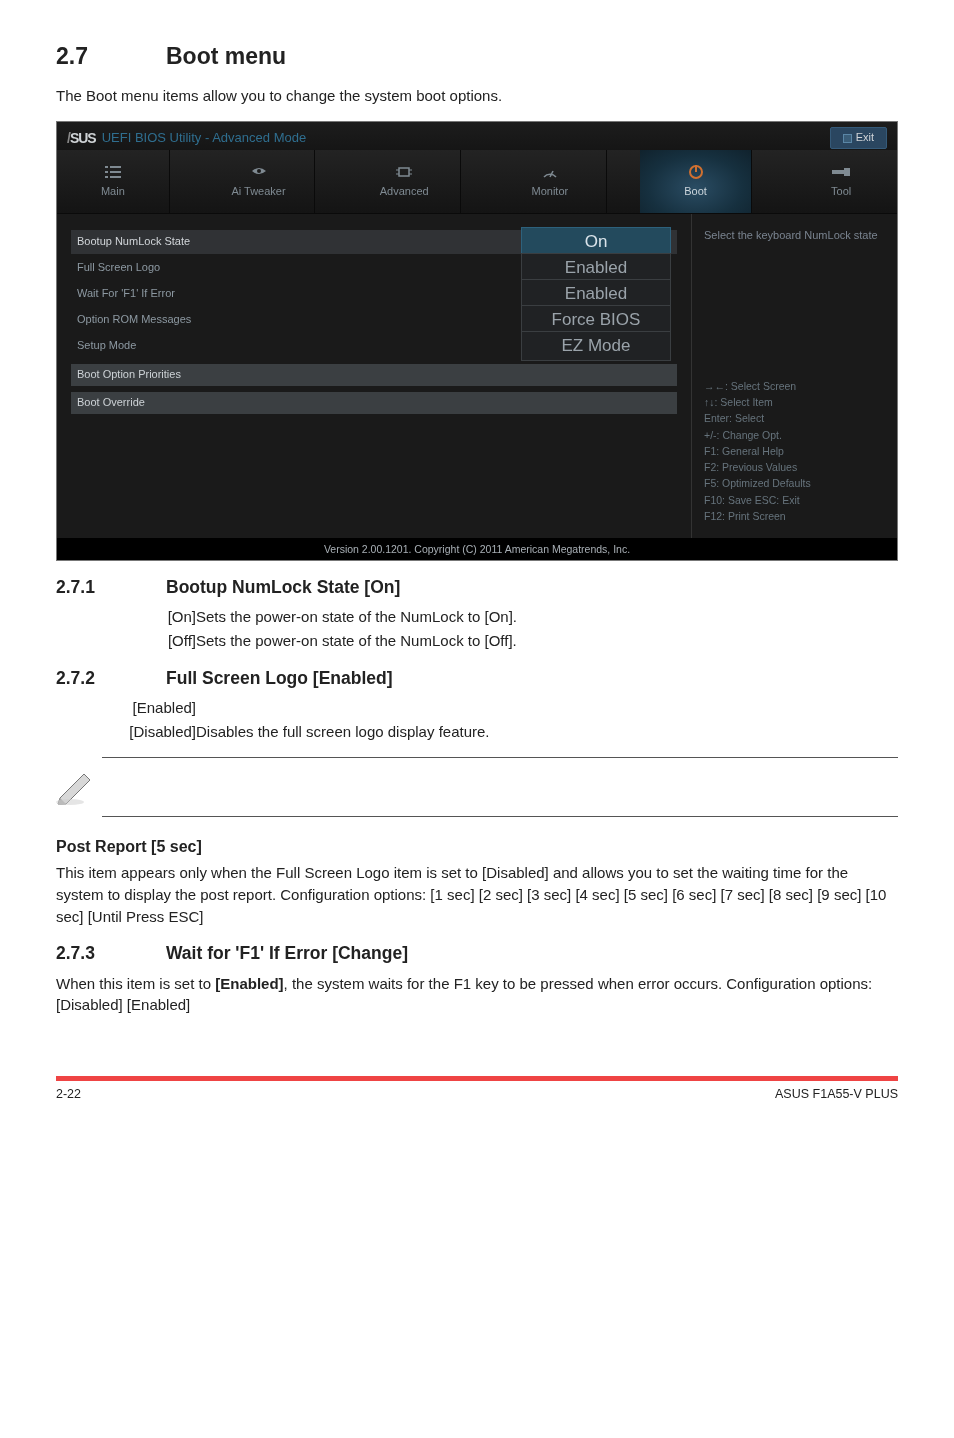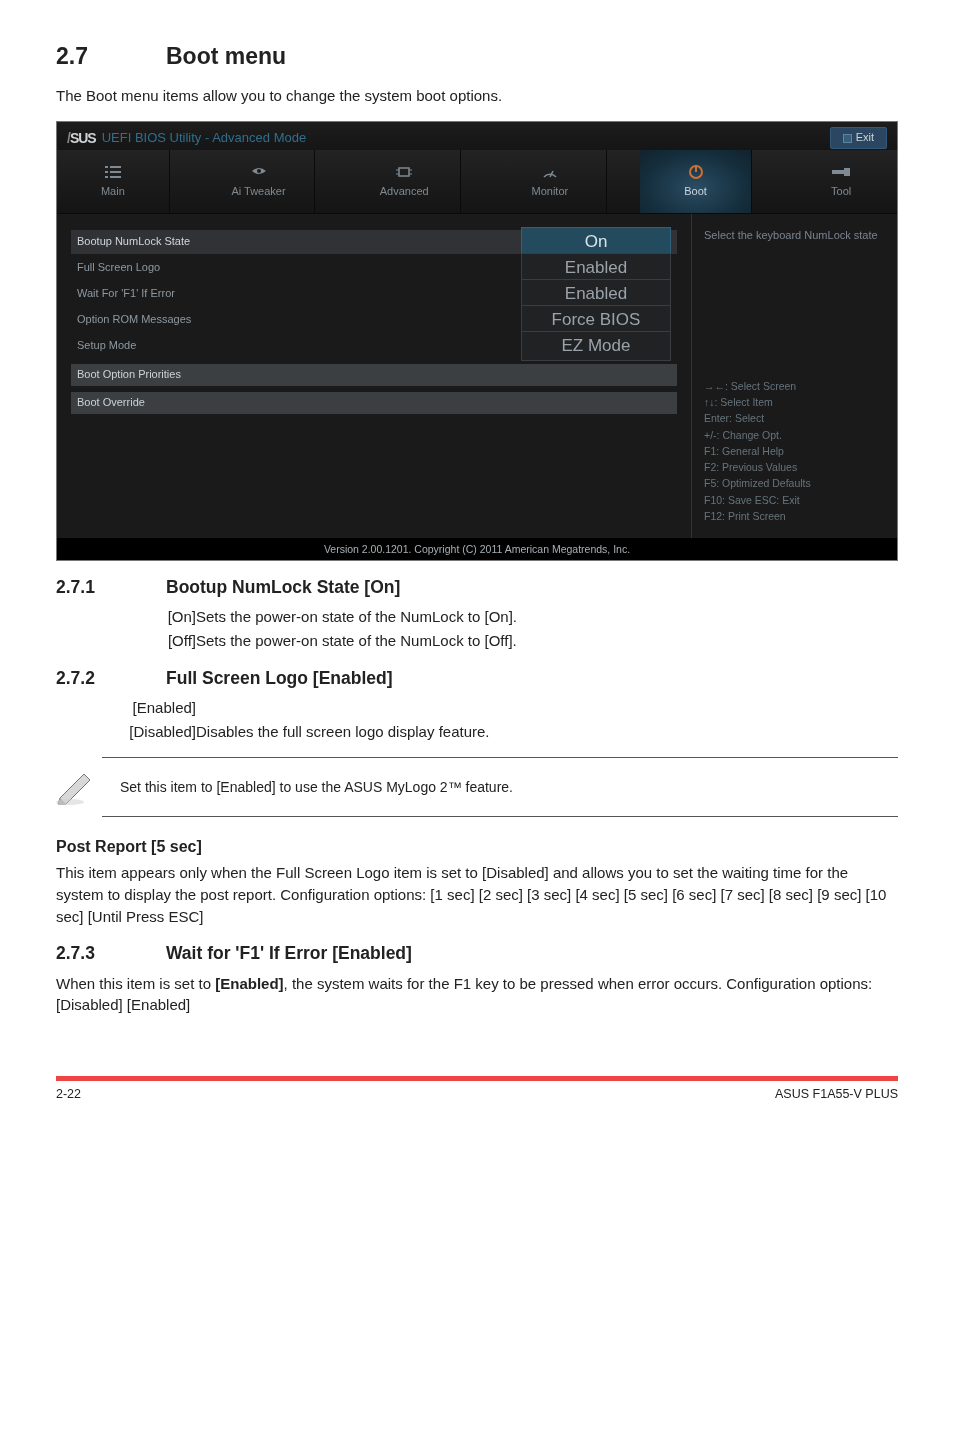--- a/index.html
+++ b/index.html
@@ -294,28 +294,27 @@
     <span class="k">[Disabled]</span>
     <span>Disables the full screen logo display feature.</span>
   </div>
 
 <div class="note">
   <svg class="note-icon" viewBox="0 0 42 38">
     <path d="M4 30 L28 6 L34 12 L10 36 L2 36 Z" fill="#d8d8d8" stroke="#777"></path>
     <path d="M4 30 L10 36 L2 36 Z" fill="#aaa"></path>
     <ellipse cx="14" cy="34" rx="14" ry="3" fill="#ccc" opacity="0.5"></ellipse>
   </svg>
-  <span>Set this item to [Enabled] to use the ASUS MyLogo 2™ feature.</span>
 </div>
 
 <h3 class="subhead">Post Report [5 sec]</h3>
 <p class="para">This item appears only when the Full Screen Logo item is set to [Disabled] and allows you to set the waiting time for the system to display the post report. Configuration options: [1 sec] [2 sec] [3 sec] [4 sec] [5 sec] [6 sec] [7 sec] [8 sec] [9 sec] [10 sec] [Until Press ESC]</p>
 
 <h2 class="sub">
-  <span class="num">2.7.3</span><span>Wait for 'F1' If Error [Enabled]</span>
+  <span class="num">2.7.3</span><span>Wait for 'F1' If Error [Change]</span>
 </h2>
 <p class="para">
   <span>When this item is set to </span><b>[Enabled]</b><span>, the system waits for the F1 key to be pressed when error occurs. Configuration options: [Disabled] [Enabled]</span>
 </p>
 
 <div class="page-footer">
   <span>2-22</span>
   <span>ASUS F1A55-V PLUS</span>
 </div>
 

